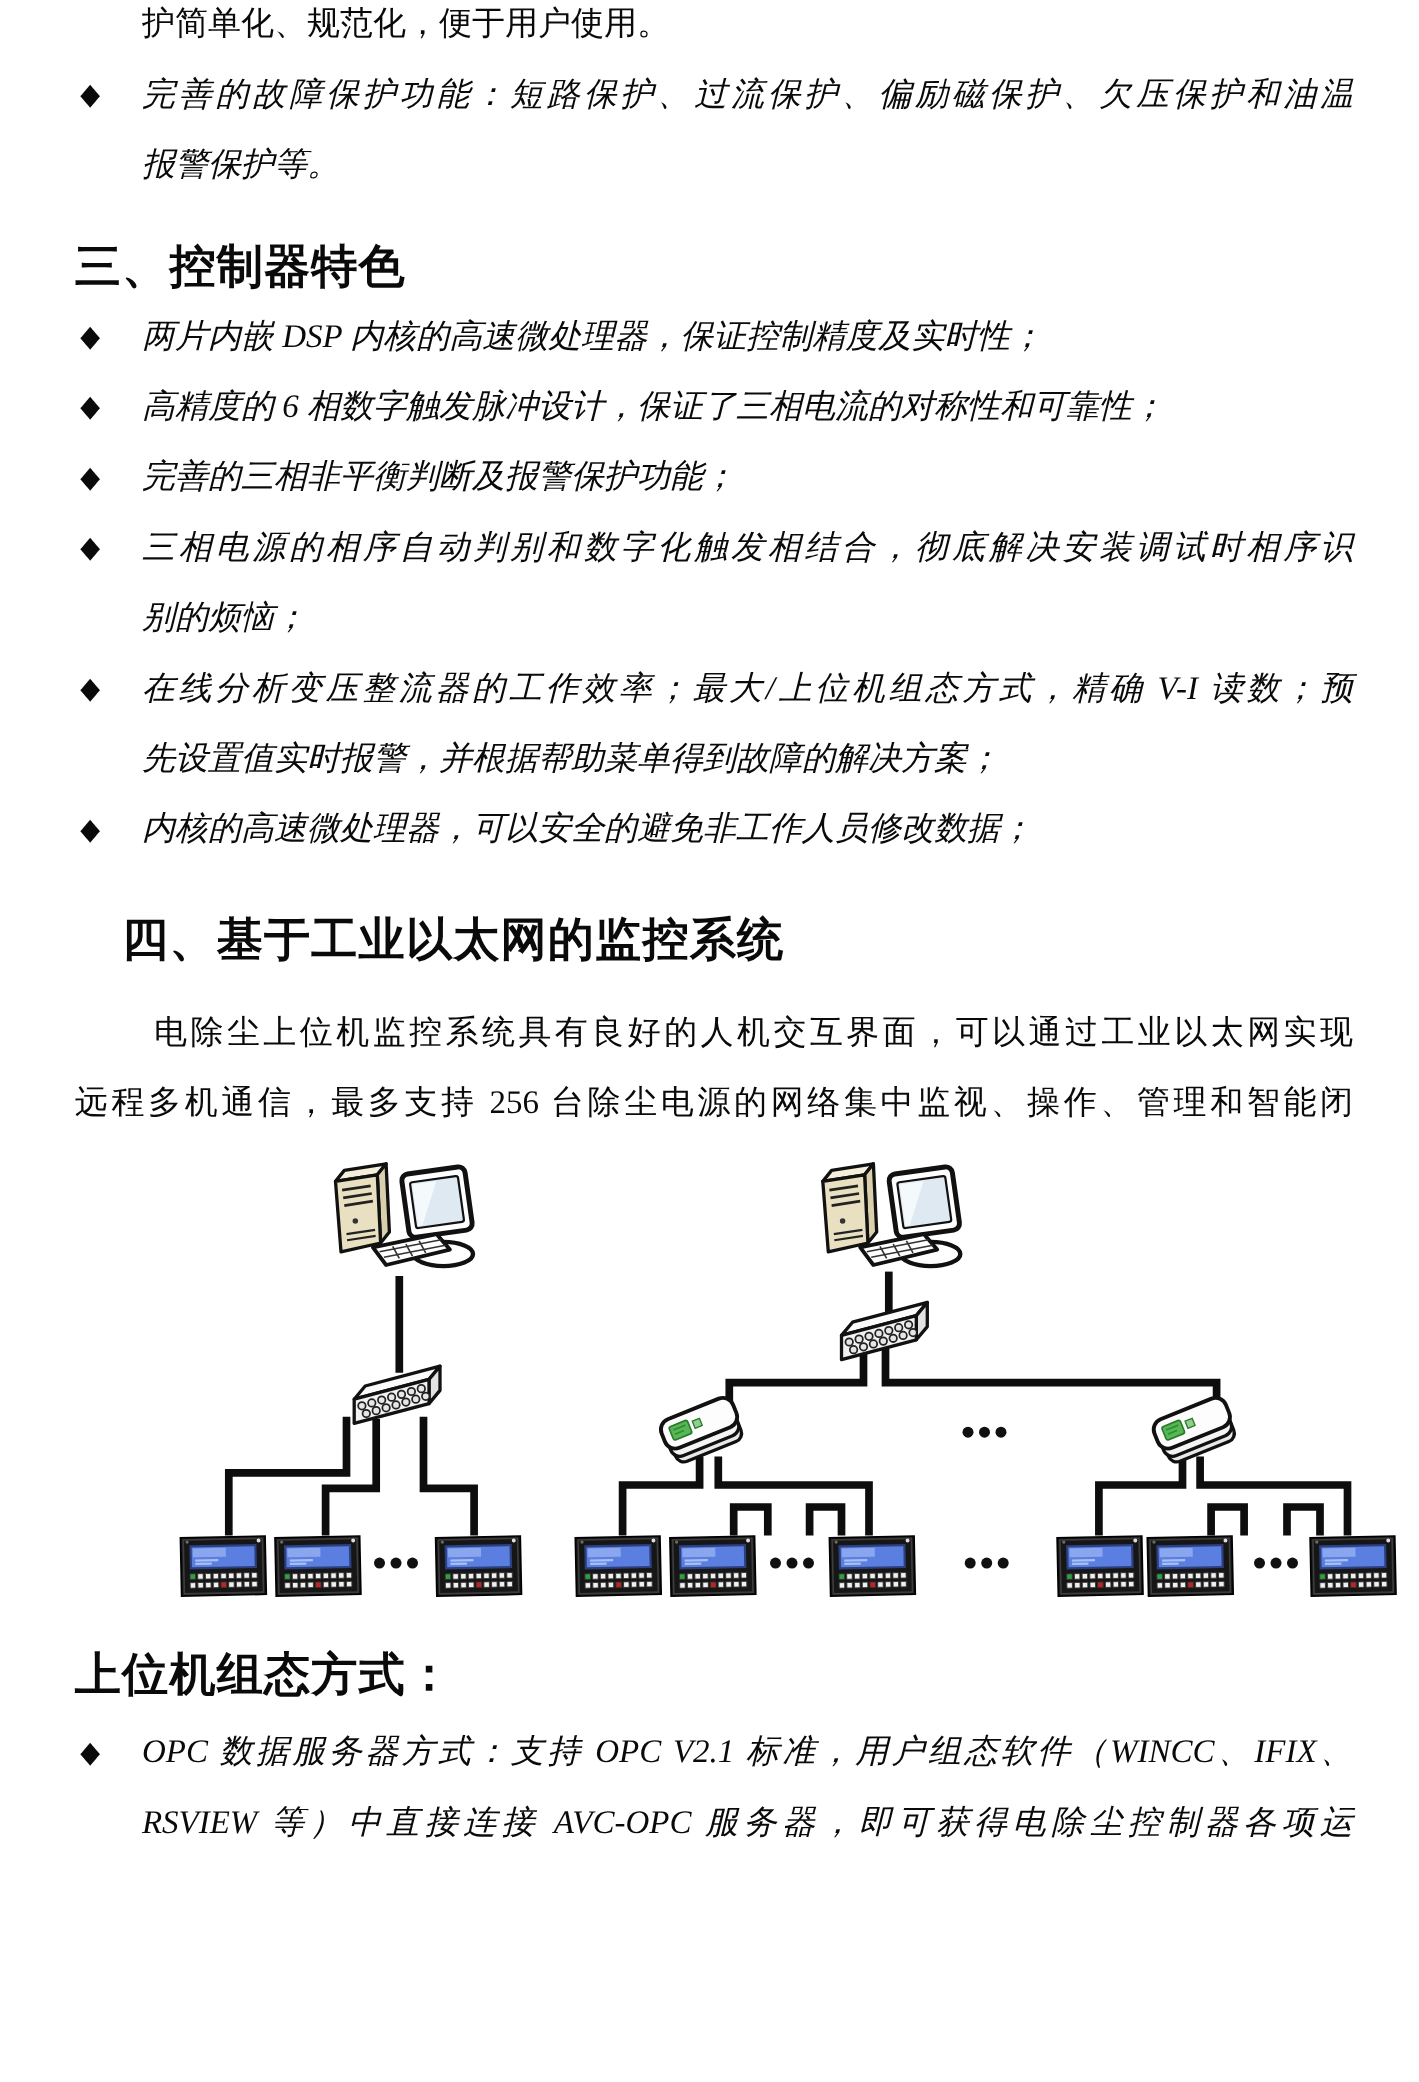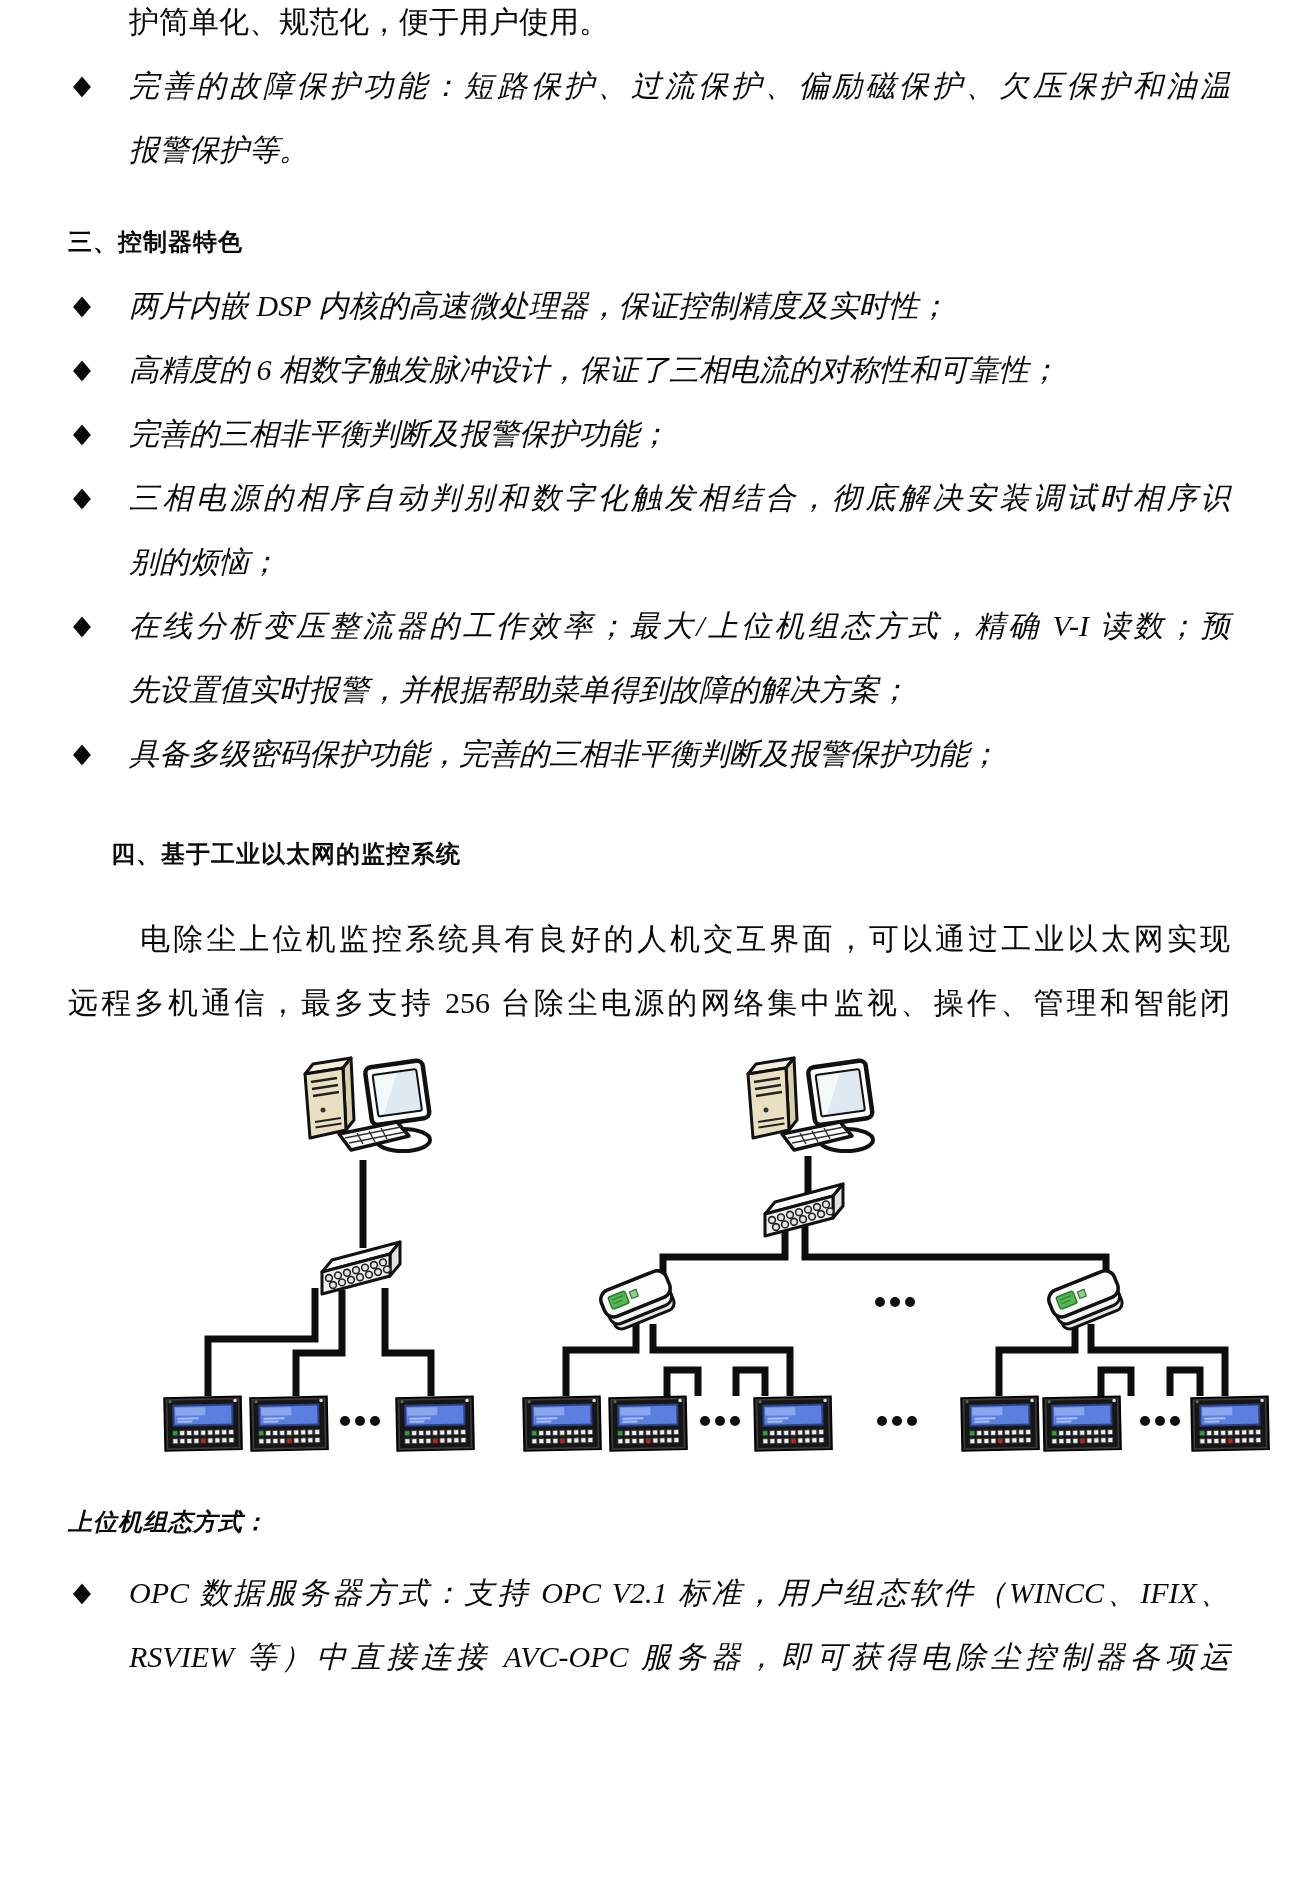--- a/index.html
+++ b/index.html
@@ -12,29 +12,29 @@
   .cont-line { margin-top:-10px; padding-left:61px; }
   .li { display:flex; }
   .mk {
     width:61px; flex:none; font-size:26px; line-height:64px;
     padding-left:4px; box-sizing:border-box;
   }
   .mk span { display:inline-block; transform:scale(0.9,1.05); }
   .tx { flex:1; min-width:0;font-style:italic; }
   .jl { text-align:justify; text-align-last:justify; }
   h2 {
-    margin:0; font-size:24px; line-height:64px; font-weight:bold;
+    margin:0; font-size:42px; line-height:64px; font-weight:bold;
     font-family:"Liberation Sans","DejaVu Sans",sans-serif; letter-spacing:1px;
   }
   .s3 { margin-top:28px; }
   .s4 { margin-top:36px;margin-left:43px; }
   .para { margin-top:21px; }
   .ind { text-indent:72px; }
   .diagram { margin-top:5px; height:450px; }
-  .sub { margin-top:0;font-style:italic; }
+  .sub { margin-top:0; }
   .opc { margin-top:7px; }
 </style>
 </head>
 <body>
 
 <div class="page">
 
   <div class="txt cont-line">护简单化、规范化，便于用户使用。</div>
 
   <div class="txt li">
@@ -75,21 +75,21 @@
   <div class="txt li">
     <div class="mk"><span>◆</span></div>
     <div class="tx">
       <div class="jl">在线分析变压整流器的工作效率；最大/上位机组态方式，精确 V-I 读数；预</div>
       <div>先设置值实时报警，并根据帮助菜单得到故障的解决方案；</div>
     </div>
   </div>
   <div class="txt li">
     <div class="mk"><span>◆</span></div>
     <div class="tx">
-      <div>具备多级密码保护功能，完善的三相非平衡判断及报警保护功能；</div>
+      <div>内核的高速微处理器，可以安全的避免非工作人员修改数据；</div>
     </div>
   </div>
 
   <h2 class="s4">四、基于工业以太网的监控系统</h2>
 
   <div class="txt para">
     <div class="jl ind">电除尘上位机监控系统具有良好的人机交互界面，可以通过工业以太网实现</div>
     <div class="jl">远程多机通信，最多支持 256 台除尘电源的网络集中监视、操作、管理和智能闭</div>
   </div>
 

